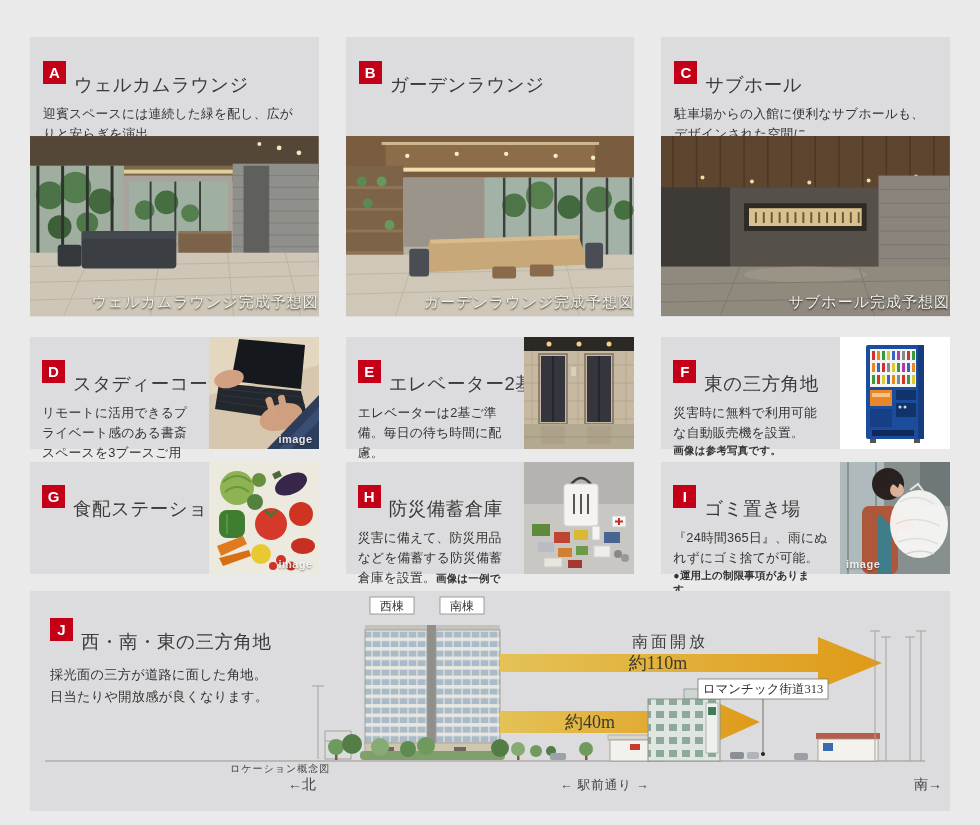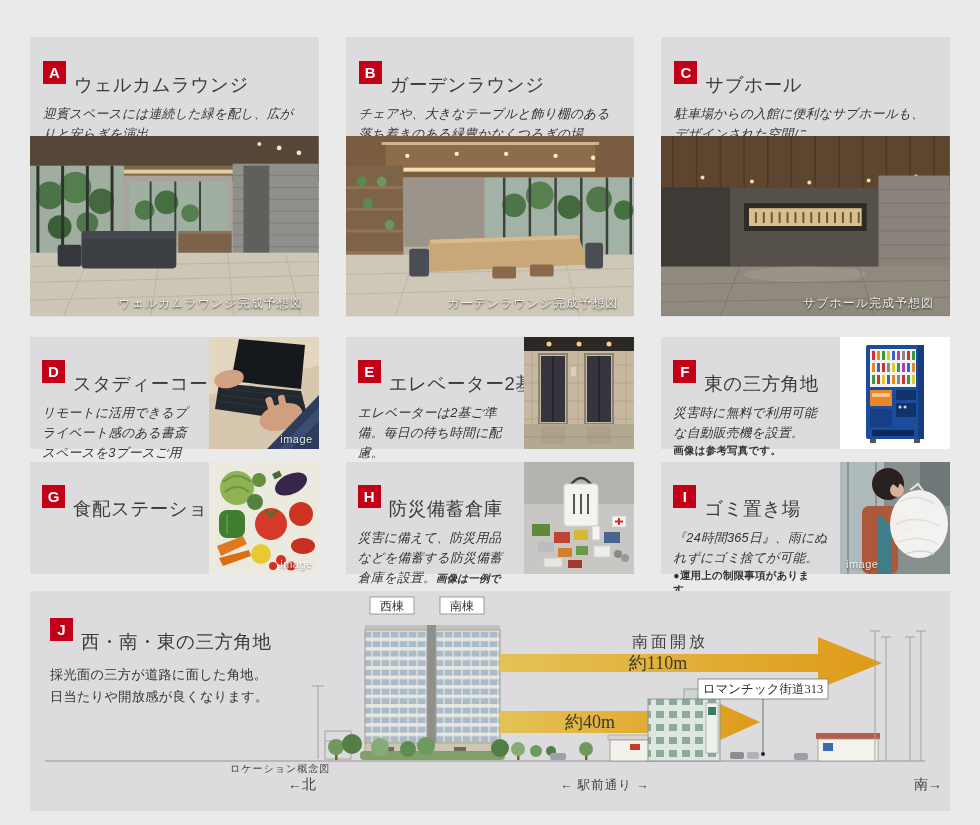--- a/index.html
+++ b/index.html
@@ -18,30 +18,30 @@
   .row3{margin-bottom:17px;}
   .card{background:#dcdcde;flex:1;min-width:0;}
   .card-v{display:flex;flex-direction:column;}
   .card-h{display:flex;flex-direction:row;height:112px;}
   .card-top{padding:11px 13px 9px 13px;height:78px;box-sizing:content-box;}
   .card-left{flex:1;padding:10px 10px 8px 12px;min-width:0;}
   .title-row{display:flex;align-items:center;gap:8px;margin-bottom:7px;}
   .badge{width:23px;height:23px;flex:0 0 23px;background:#c40019;color:#fff;
     font-weight:bold;font-size:15px;display:flex;align-items:center;justify-content:center;line-height:1;}
   .card-title{font-size:18.5px;color:#3a3a3a;letter-spacing:.5px;white-space:nowrap;margin-top:24px;}
-  .card-body{font-size:12.8px;line-height:1.55;color:#333;letter-spacing:.2px;font-style:italic;}
+  .card-body{font-size:12.8px;line-height:1.55;color:#333;letter-spacing:.2px;}
   .note{font-size:10.5px;font-weight:bold;color:#333;margin-top:1px;letter-spacing:.2px;}
   .inline-note{font-size:10.5px;font-weight:bold;letter-spacing:.2px;}
   .photo-wide{position:relative;height:182px;overflow:hidden;}
   .photo-side{position:relative;width:110px;flex:0 0 110px;overflow:hidden;}
   .photo-wide svg,.photo-side svg{display:block;width:100%;height:100%;}
-  .caption{position:absolute;right:16px;bottom:5px;font-size:12px;color:#f3f1ec;
+  .caption{position:absolute;right:0;bottom:5px;font-size:15px;color:#f3f1ec;
     letter-spacing:1px;text-shadow:0 1px 2px rgba(0,0,0,.85);text-align:center;}
   .img-tag{position:absolute;font-size:11px;color:rgba(255,255,255,.88);letter-spacing:.5px;
-    text-shadow:0 1px 2px rgba(0,0,0,.45);}
+    text-shadow:0 1px 2px rgba(0,0,0,.45);font-weight:bold;}
   .img-tag.br{right:6px;bottom:4px;}
   .img-tag.bl{left:6px;bottom:4px;}
   .section-j{position:relative;background:#dcdcde;height:220px;}
   .j-text{position:absolute;left:20px;top:14px;z-index:2;}
   .j-body{font-size:13.2px;line-height:1.65;color:#333;letter-spacing:.3px;margin-top:10px;}
   .diagram{position:absolute;inset:0;z-index:1;border-radius:28px;}
   .diagram svg{display:block;width:100%;height:100%;}
   .serif-label{font-family:"Liberation Serif",serif;}
 </style>
 </head>
@@ -118,21 +118,20 @@
         <span class="caption">ウェルカムラウンジ完成予想図</span>
       </div>
     </div>
 
     <div class="card card-v">
       <div class="card-top">
         <div class="title-row">
           <div class="badge">B</div>
           <div class="card-title">ガーデンラウンジ</div>
         </div>
-        <div class="card-body">チェアや、大きなテーブルと飾り棚のある落ち着きのある緑豊かなくつろぎの場。</div>
       </div>
       <div class="photo-wide">
         <svg viewBox="0 0 292 182">
           <rect width="292" height="182" fill="#b9b2a4"></rect>
           <rect x="0" y="0" width="292" height="42" fill="#7a5c40"></rect>
           <rect x="40" y="8" width="212" height="26" fill="#8d6c4a"></rect>
           <rect x="40" y="32" width="212" height="4" fill="#f1dfae"></rect>
           <rect x="36" y="6" width="220" height="3" fill="#f1dfae" opacity="0.7"></rect>
           <circle cx="62" cy="20" r="2.2" fill="#f6ecc8"></circle>
               <circle cx="112" cy="18" r="2.2" fill="#f6ecc8"></circle>

